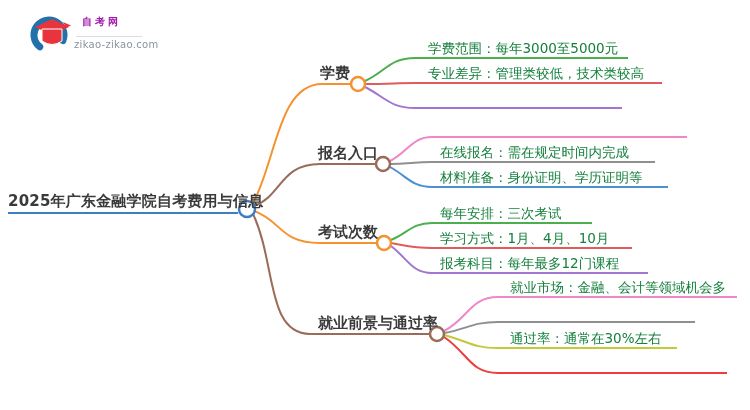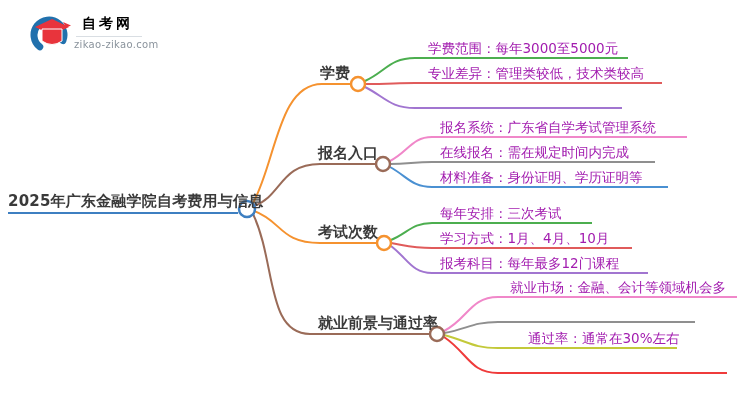--- a/index.html
+++ b/index.html
@@ -4,25 +4,25 @@
 <style>
   html,body{margin:0;padding:0;background:#fff;}
   #stage{
     position:relative;width:750px;height:410px;background:#ffffff;overflow:hidden;
     font-family:"DejaVu Sans","Liberation Sans",sans-serif;
   }
   #wires{position:absolute;left:0;top:0;width:750px;height:410px;}
   .txt{position:absolute;white-space:nowrap;color:#3d3d3d;}
   .root-label{font-size:15px;font-weight:bold;color:#3a3a3a;letter-spacing:.2px;}
   .branch-label{font-size:15px;font-weight:bold;color:#3a3a3a;}
-  .leaf-label{font-size:13.5px;color:#a21caf;}
+  .leaf-label{font-size:13.5px;color:#15803d;}
   
   .logo{position:absolute;left:30px;top:12px;width:160px;height:46px;}
-  .logo-title{position:absolute;left:52px;top:3px;font-size:14px;font-weight:bold;
-    color:#000000;letter-spacing:3px;}
+  .logo-title{position:absolute;left:52px;top:3px;font-size:10px;font-weight:bold;
+    color:#a21caf;letter-spacing:3px;}
   .logo-divider{position:absolute;left:46px;top:24px;width:66px;height:1px;background:#d9dee3;}
   .logo-domain{position:absolute;left:44px;top:27px;font-size:10px;color:#8a939c;letter-spacing:.3px;}
 </style>
 </head>
 <body>
 
 <div id="stage">
 
   <svg id="wires" viewBox="0 0 750 410">
 
@@ -72,24 +72,23 @@
   <div class="txt root-label" style="left:8px;top:192px;">2025年广东金融学院自考费用与信息</div>
 
   <div class="txt branch-label" style="left:320px;top:64px;">学费</div>
   <div class="txt branch-label" style="left:318px;top:144px;">报名入口</div>
   <div class="txt branch-label" style="left:318px;top:223px;">考试次数</div>
   <div class="txt branch-label" style="left:318px;top:314px;">就业前景与通过率</div>
 
   <div class="txt leaf-label" style="left:428px;top:40px;">学费范围：每年3000至5000元</div>
   <div class="txt leaf-label" style="left:428px;top:65px;">专业差异：管理类较低，技术类较高</div>
 
-  <div class="txt leaf-label" style="left:440px;top:119px;">报名系统：广东省自学考试管理系统</div>
   <div class="txt leaf-label" style="left:440px;top:144px;">在线报名：需在规定时间内完成</div>
   <div class="txt leaf-label" style="left:440px;top:169px;">材料准备：身份证明、学历证明等</div>
 
   <div class="txt leaf-label" style="left:440px;top:205px;">每年安排：三次考试</div>
   <div class="txt leaf-label" style="left:440px;top:230px;">学习方式：1月、4月、10月</div>
   <div class="txt leaf-label" style="left:440px;top:255px;">报考科目：每年最多12门课程</div>
 
   <div class="txt leaf-label" style="left:510px;top:279px;">就业市场：金融、会计等领域机会多</div>
-  <div class="txt leaf-label" style="left:528px;top:330px;">通过率：通常在30%左右</div>
+  <div class="txt leaf-label" style="left:510px;top:330px;">通过率：通常在30%左右</div>
 
 </div>
 
 </body></html>

